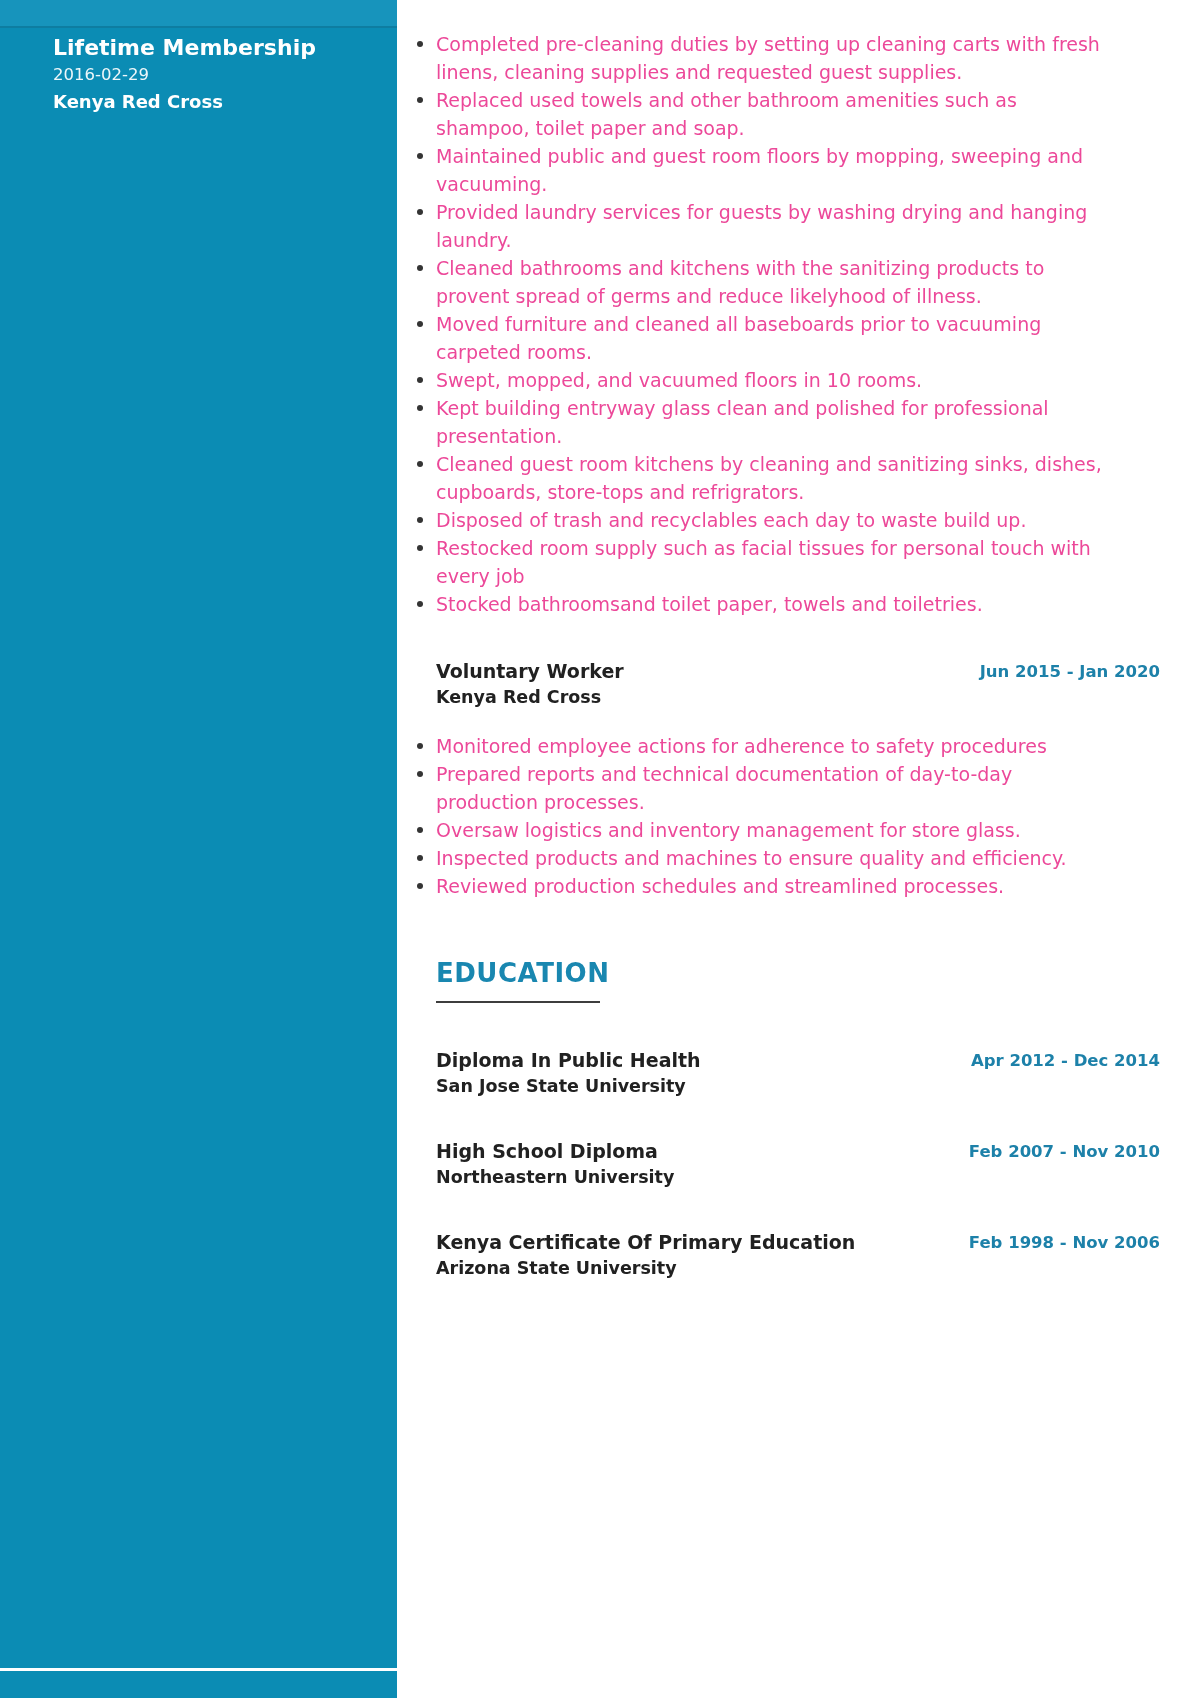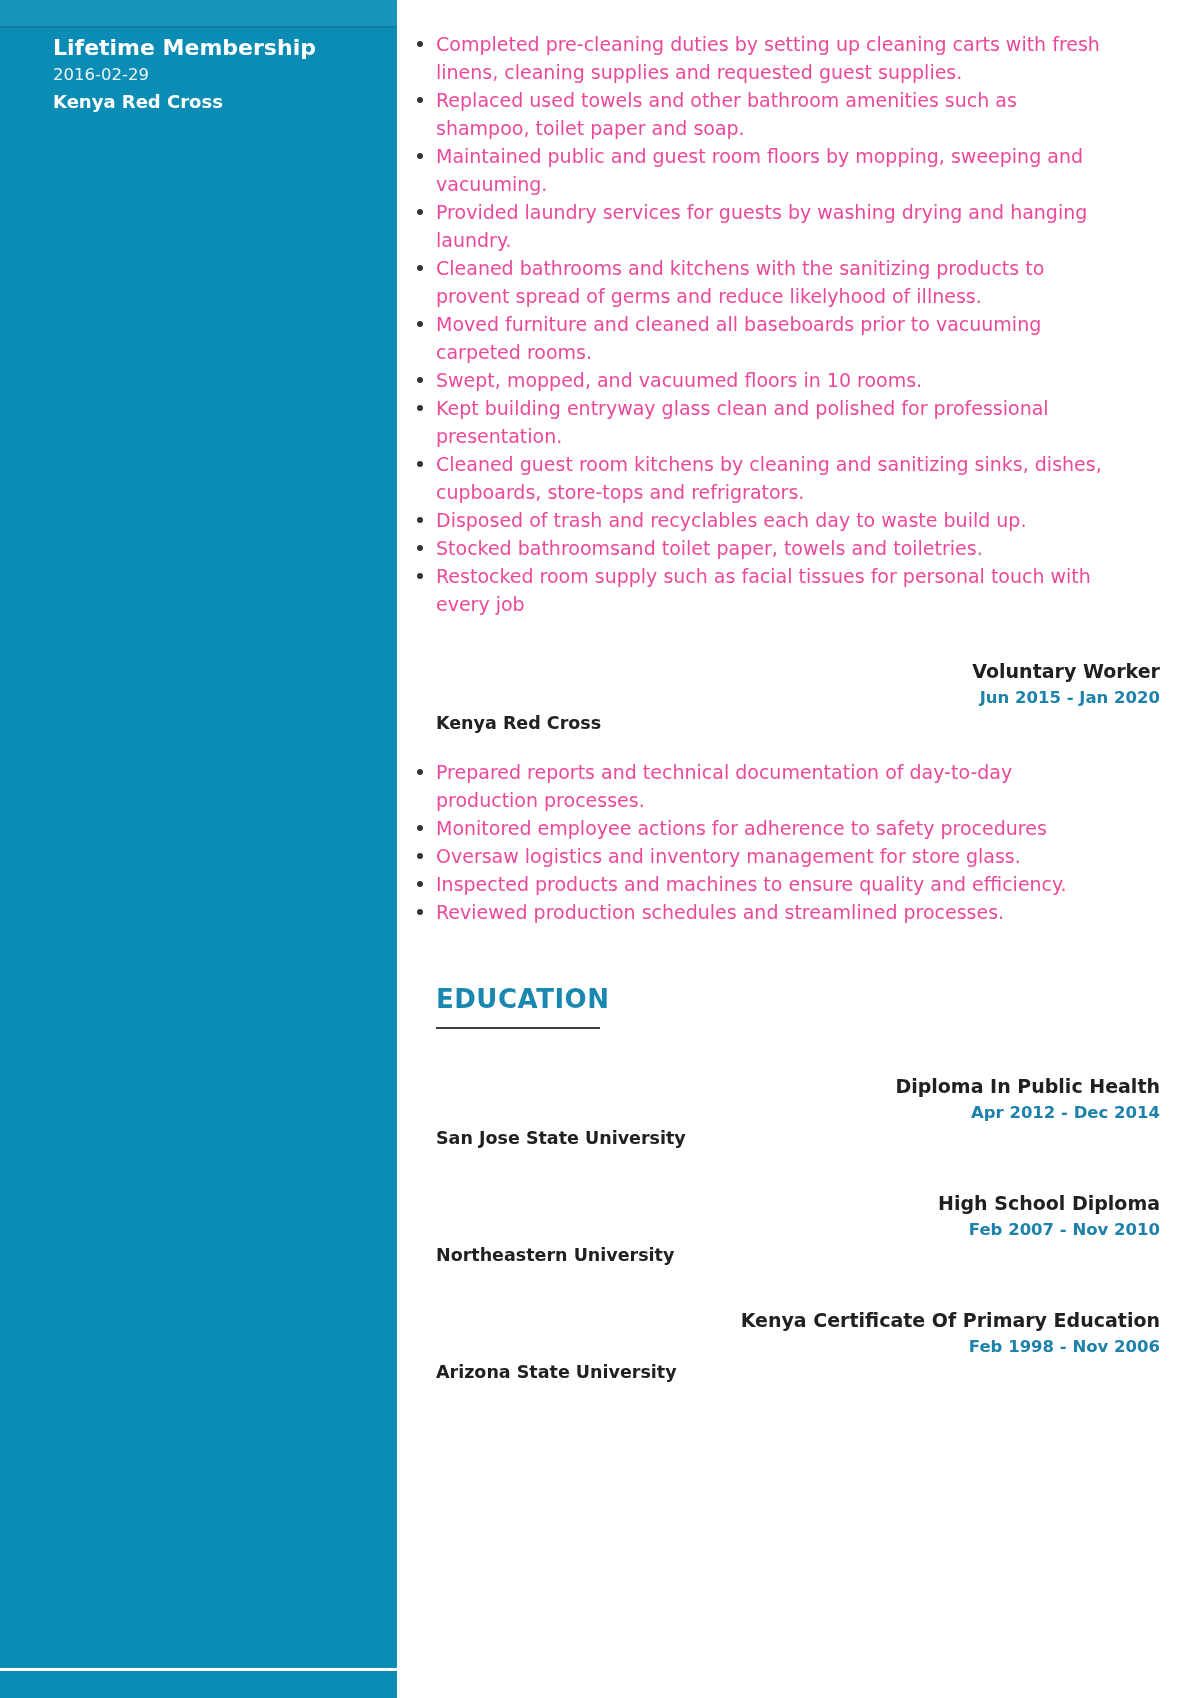--- a/index.html
+++ b/index.html
@@ -55,23 +55,22 @@
     color: #ec4899;
   }
   ul.bullets li::before {
     content: "";
     position: absolute; left: -19px; top: 11px;
     width: 6px; height: 6px; border-radius: 50%;
     background: #343434;
   }
 
   .row {
-    display: flex; justify-content: space-between; align-items: flex-end;
+    display: flex; justify-content: space-between; align-items: center;
     width: 724px;
-    flex-direction: column;
   }
   .job { margin-top: 40px; }
   .job-title, .degree {
     margin: 0;
     font-size: 19px; font-weight: bold; color: #212121; line-height: 26px;
   }
   .company, .school {
     font-size: 17.5px; font-weight: bold; color: #212121; line-height: 27px;
   }
   .daterange {
@@ -121,33 +120,33 @@
       <li>Completed pre-cleaning duties by setting up cleaning carts with fresh linens, cleaning supplies and requested guest supplies.</li>
       <li>Replaced used towels and other bathroom amenities such as shampoo, toilet paper and soap.</li>
       <li>Maintained public and guest room floors by mopping, sweeping and vacuuming.</li>
       <li>Provided laundry services for guests by washing drying and hanging laundry.</li>
       <li>Cleaned bathrooms and kitchens with the sanitizing products to provent spread of germs and reduce likelyhood of illness.</li>
       <li>Moved furniture and cleaned all baseboards prior to vacuuming carpeted rooms.</li>
       <li>Swept, mopped, and vacuumed floors in 10 rooms.</li>
       <li>Kept building entryway glass clean and polished for professional presentation.</li>
       <li>Cleaned guest room kitchens by cleaning and sanitizing sinks, dishes, cupboards, store-tops and refrigrators.</li>
       <li>Disposed of trash and recyclables each day to waste build up.</li>
+      <li>Restocked room supply such as facial tissues for personal touch with every job</li>
       <li>Stocked bathroomsand toilet paper, towels and toiletries.</li>
-      <li>Restocked room supply such as facial tissues for personal touch with every job</li>
     </ul>
 
     <section class="job">
       <div class="row">
         <h3 class="job-title">Voluntary Worker</h3>
         <span class="daterange">Jun 2015 - Jan 2020</span>
       </div>
       <div class="company">Kenya Red Cross</div>
       <ul class="bullets job-bullets">
+        <li>Monitored employee actions for adherence to safety procedures</li>
         <li>Prepared reports and technical documentation of day-to-day production processes.</li>
-        <li>Monitored employee actions for adherence to safety procedures</li>
         <li>Oversaw logistics and inventory management for store glass.</li>
         <li>Inspected products and machines to ensure quality and efficiency.</li>
         <li>Reviewed production schedules and streamlined processes.</li>
       </ul>
     </section>
 
     <section class="education">
       <h2 class="edu-heading">EDUCATION</h2>
       <div class="heading-underline"></div>
 

